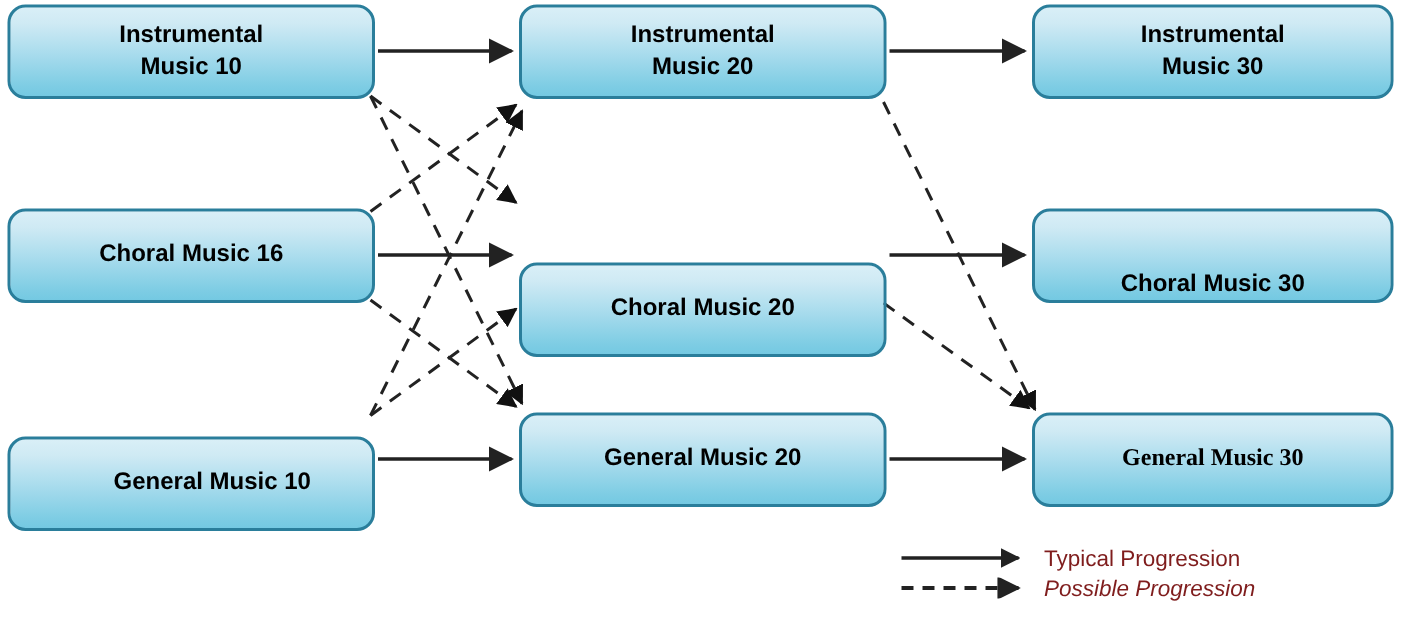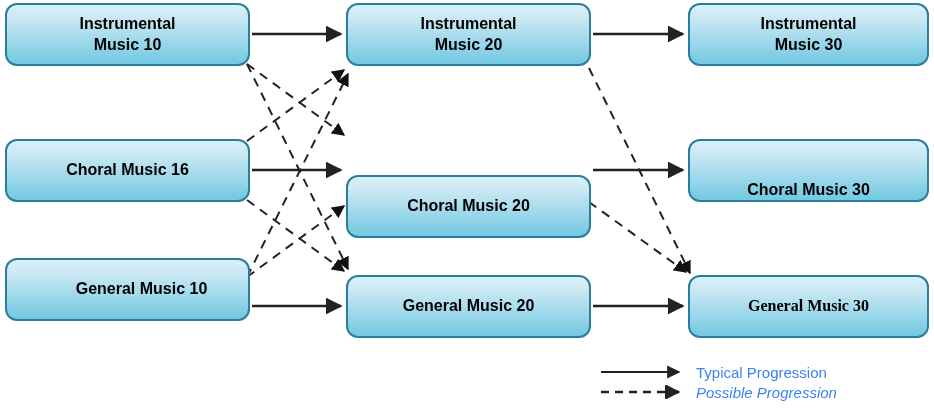--- a/index.html
+++ b/index.html
@@ -48,21 +48,21 @@
     z-index: 4;
   }
   .legend-row {
     position: absolute;
     display: flex;
     align-items: center;
     height: 20px;
   }
   .legend-text {
     font-size: 15px;
-    color: #3b82f6;
+    color: #7f1d1d;
     font-family: "Liberation Sans", sans-serif;
     white-space: nowrap;
   }
   .legend-sample {
     width: 88px;
     height: 14px;
     margin-right: 8px;
   }
 </style>
 </head>
@@ -114,21 +114,21 @@
       </div>
       <div class="node" style="left: 5px; top: 139px; width: 245px; height: 63px;">
         <span class="node-label">Choral Music 16</span>
       </div>
       <div class="node" style="left: 346px; top: 151px; width: 245px; height: 63px; margin-top: 24px;">
         <span class="node-label">Choral Music 20</span>
       </div>
       <div class="node" style="left: 688px; top: 139px; width: 241px; height: 63px; align-items: flex-end;">
         <span class="node-label">Choral Music 30</span>
       </div>
-      <div class="node" style="left: 5px; top: 258px; width: 245px; height: 63px; padding-left: 28px;">
+      <div class="node" style="left: 5px; top: 291px; width: 245px; height: 63px; padding-left: 28px;">
         <span class="node-label">General Music 10</span>
       </div>
       <div class="node" style="left: 346px; top: 275px; width: 245px; height: 63px; border-radius: 12px;">
         <span class="node-label">General Music 20</span>
       </div>
       <div class="node" style="left: 688px; top: 275px; width: 241px; height: 63px; font-family: Liberation Serif, serif;">
         <span class="node-label">General Music 30</span>
       </div>
     </div>
 

